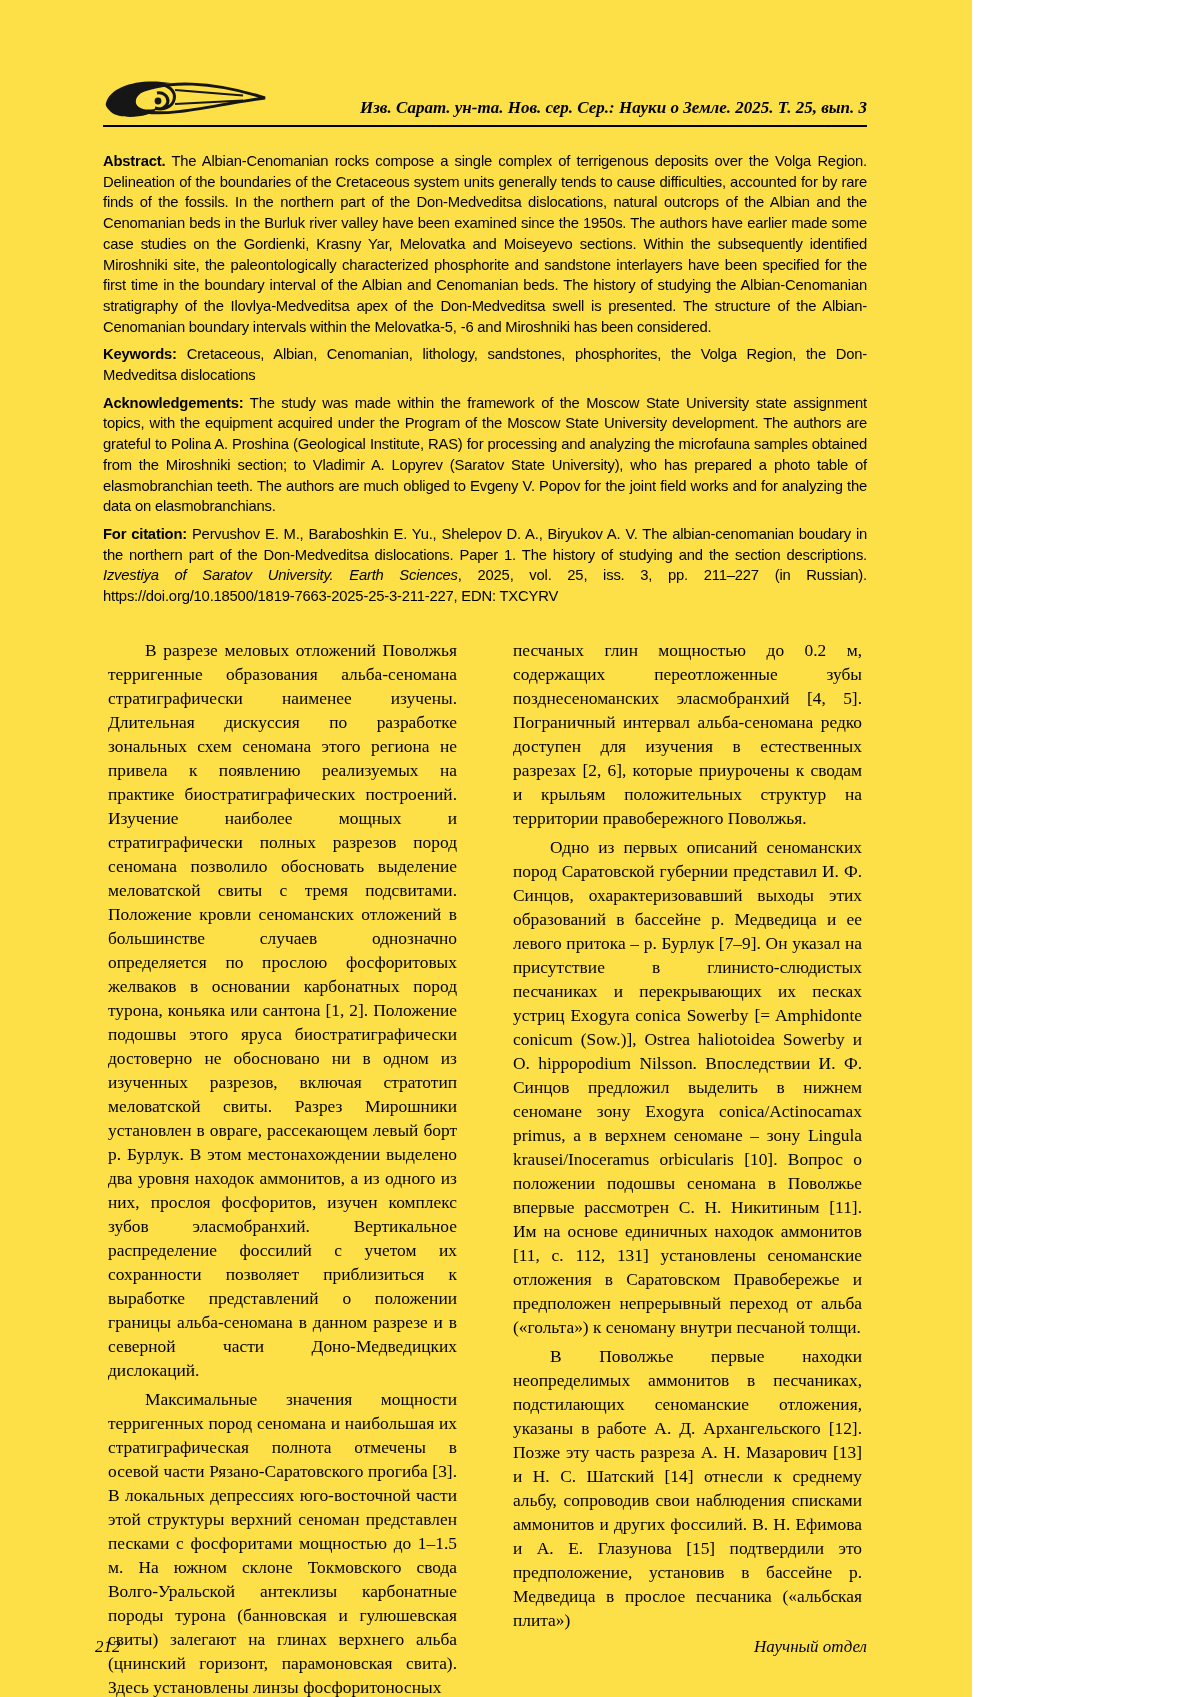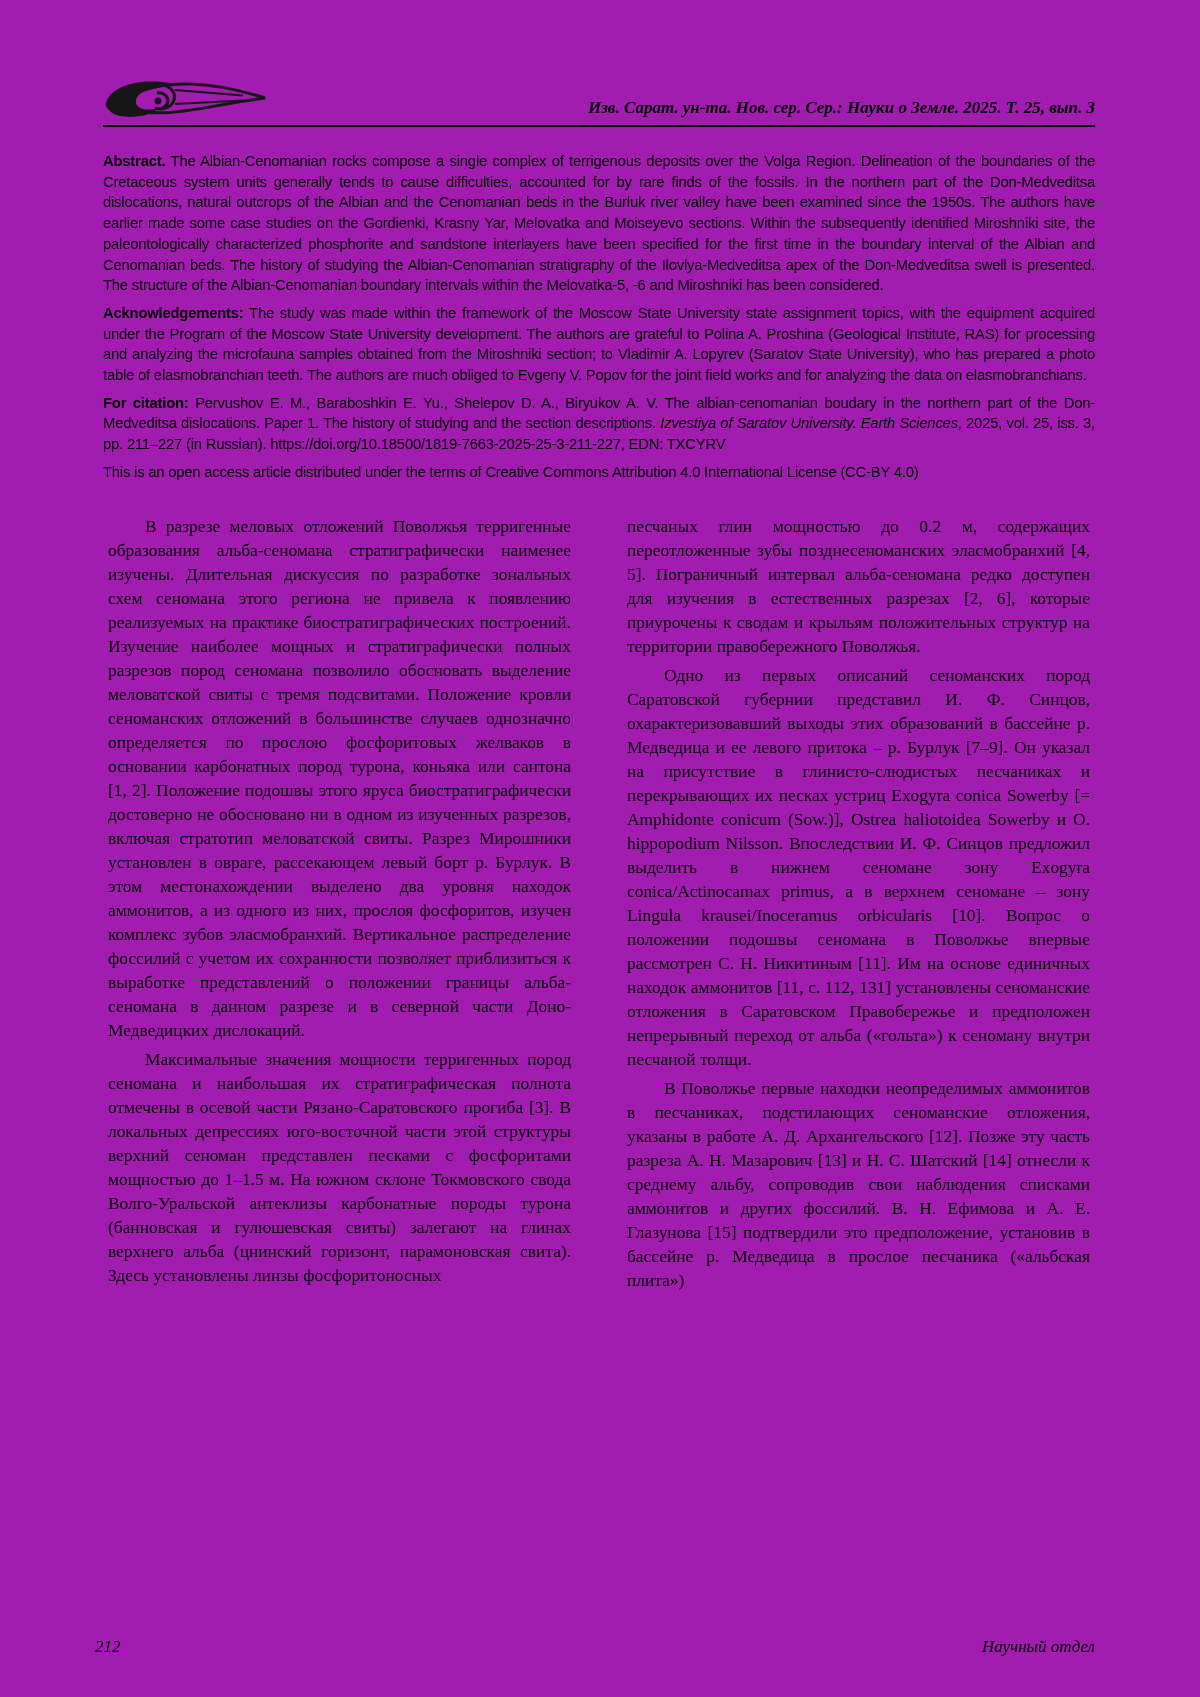--- a/index.html
+++ b/index.html
@@ -1,22 +1,22 @@
 <!DOCTYPE html>
 <html lang="ru"><head>
 <meta charset="utf-8">
 <style>
   html, body { margin: 0; padding: 0; background: #ffffff; }
   .page {
-    width: 1200px;
+    width: 972px;
     height: 1697px;
     box-sizing: border-box;
     padding: 72px 105px 0 103px;
     position: relative;
-    background: #a21caf;
+    background: #fde047;
     color: #000;
     font-family: "Liberation Serif", serif;
     overflow: hidden;
   }
 
   
   .header {
     display: flex;
     justify-content: space-between;
     align-items: flex-end;
@@ -103,26 +103,26 @@
         <circle cx="55" cy="27" r="3.4" fill="#161616"></circle>
       </svg>
     </div>
     <div class="journal-ref">Изв. Сарат. ун-та. Нов. сер. Сер.: Науки о Земле. 2025. Т. 25, вып. 3</div>
   </div>
 
   <div class="front">
 
     <p class="block"><span class="fm-label">Abstract.</span> <span>The Albian-Cenomanian rocks compose a single complex of terrigenous deposits over the Volga Region. Delineation of the boundaries of the Cretaceous system units generally tends to cause difficulties, accounted for by rare finds of the fossils. In the northern part of the Don-Medveditsa dislocations, natural outcrops of the Albian and the Cenomanian beds in the Burluk river valley have been examined since the 1950s. The authors have earlier made some case studies on the Gordienki, Krasny Yar, Melovatka and Moiseyevo sections. Within the subsequently identified Miroshniki site, the paleontologically characterized phosphorite and sandstone interlayers have been specified for the first time in the boundary interval of the Albian and Cenomanian beds. The history of studying the Albian-Cenomanian stratigraphy of the Ilovlya-Medveditsa apex of the Don-Medveditsa swell is presented. The structure of the Albian-Cenomanian boundary intervals within the Melovatka-5, -6 and Miroshniki has been considered.</span></p>
 
+    <p class="block"><span class="fm-label">Keywords:</span> <span>Cretaceous, Albian, Cenomanian, lithology, sandstones, phosphorites, the Volga Region, the Don-Medveditsa dislocations</span></p>
 
     <p class="block"><span class="fm-label">Acknowledgements:</span> <span>The study was made within the framework of the Moscow State University state assignment topics, with the equipment acquired under the Program of the Moscow State University development. The authors are grateful to Polina A. Proshina (Geological Institute, RAS) for processing and analyzing the microfauna samples obtained from the Miroshniki section; to Vladimir A. Lopyrev (Saratov State University), who has prepared a photo table of elasmobranchian teeth. The authors are much obliged to Evgeny V. Popov for the joint field works and for analyzing the data on elasmobranchians.</span></p>
 
     <p class="block citation"><span class="fm-label">For citation:</span> <span class="authors">Pervushov E. M., Baraboshkin E. Yu., Shelepov D. A., Biryukov A. V.</span> <span>The albian-cenomanian boudary in the northern part of the Don-Medveditsa dislocations. Paper 1. The history of studying and the section descriptions.</span> <span class="journal-title">Izvestiya of Saratov University. Earth Sciences</span><span>, 2025, vol. 25, iss. 3, pp. 211–227 (in Russian). https://doi.org/10.18500/1819-7663-2025-25-3-211-227, EDN:  TXCYRV</span></p>
 
-    <p class="block license-line">This is an open access article distributed under the terms of Creative Commons Attribution 4.0 International License (CC-BY 4.0)</p>
   </div>
 
   <div class="columns">
 
     <div class="col">
       <p>В разрезе меловых отложений Поволжья терригенные образования альба-сеномана стратиграфически наименее изучены. Длительная дискуссия по разработке зональных схем сеномана этого региона не привела к появлению реализуемых на практике биостратиграфических построений. Изучение наиболее мощных и стратиграфически полных разрезов пород сеномана позволило обосновать выделение меловатской свиты с тремя подсвитами. Положение кровли сеноманских отложений в большинстве случаев однозначно определяется по прослою фосфоритовых желваков в основании карбонатных пород турона, коньяка или сантона [1, 2]. Положение подошвы этого яруса биостратиграфически достоверно не обосновано ни в одном из изученных разрезов, включая стратотип меловатской свиты. Разрез Мирошники установлен в овраге, рассекающем левый борт р. Бурлук. В этом местонахождении выделено два уровня находок аммонитов, а из одного из них, прослоя фосфоритов, изучен комплекс зубов эласмобранхий. Вертикальное распределение фоссилий с учетом их сохранности позволяет приблизиться к выработке представлений о положении границы альба-сеномана в данном разрезе и в северной части Доно-Медведицких дислокаций.</p>
       <p>Максимальные значения мощности терригенных пород сеномана и наибольшая их стратиграфическая полнота отмечены в осевой части Рязано-Саратовского прогиба [3]. В локальных депрессиях юго-восточной части этой структуры верхний сеноман представлен песками с фосфоритами мощностью до 1–1.5 м. На южном склоне Токмовского свода Волго-Уральской антеклизы карбонатные породы турона (банновская и гулюшевская свиты) залегают на глинах верхнего альба (цнинский горизонт, парамоновская свита). Здесь установлены линзы фосфоритоносных</p>
     </div>
 
     <div class="col">

